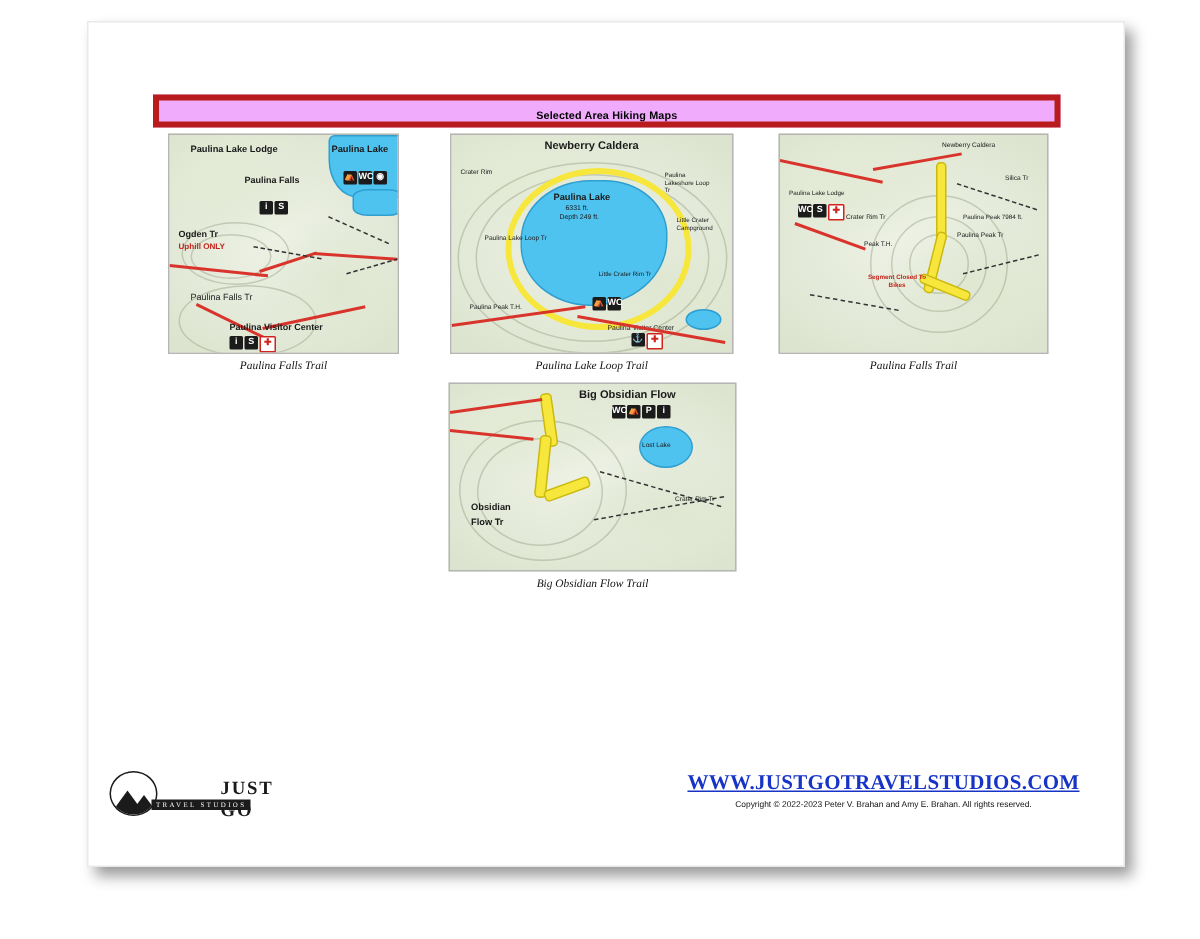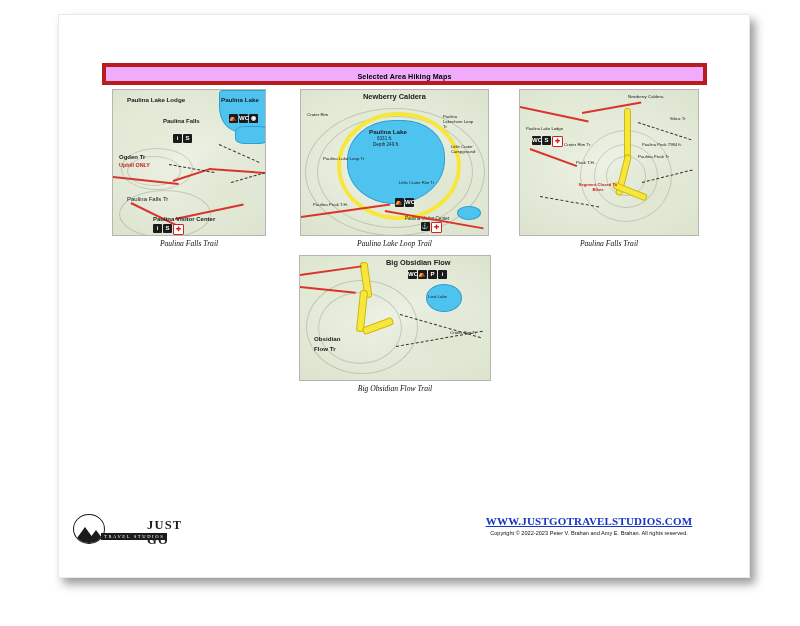--- a/index.html
+++ b/index.html
@@ -222,21 +222,21 @@
   }
 
   #footer-right {
     position: absolute;
     right: 10px;
     top: 500px;
     width: 300px;
     text-align: center;
   }
   #footer-right .site {
-    font-size: 11px;
+    font-size: 14px;
     font-weight: bold;
     color: #1734c6;
     text-decoration: underline;
     font-family: "Liberation Serif", serif;
     letter-spacing: 0.2px;
     display: block;
   }
   #footer-right .email {
     font-size: 9.6px;
     font-weight: bold;

